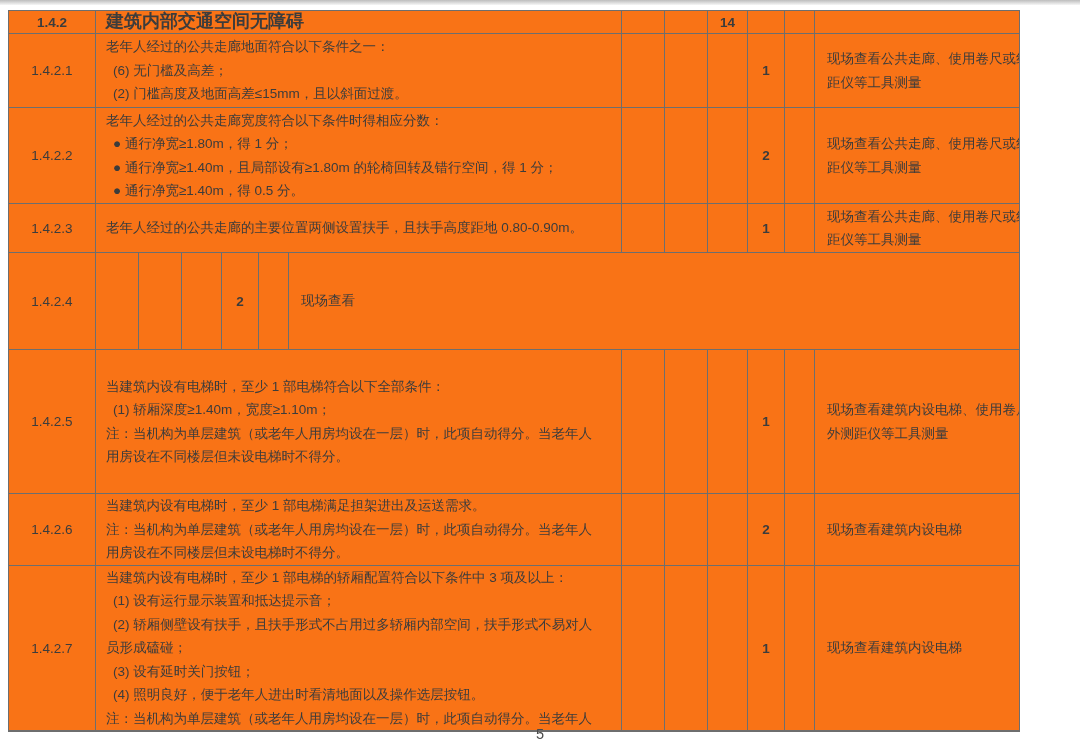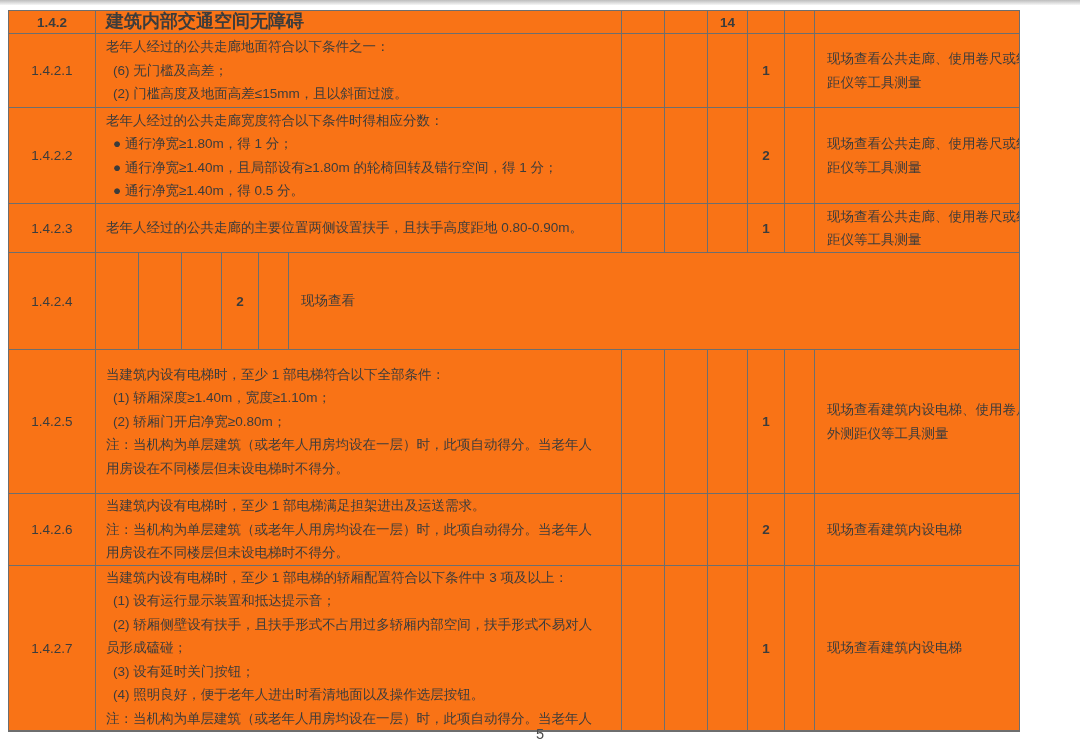--- a/index.html
+++ b/index.html
@@ -138,21 +138,20 @@
         <div class="cell col-sub"></div>
         <div class="cell col-score">2</div>
         <div class="cell col-c"></div>
         <div class="cell col-method">现场查看</div>
       </div>
       <div class="row">
         <div class="cell col-id">1.4.2.5</div>
         <div class="cell col-content">
           <div class="line">当建筑内设有电梯时，至少 1 部电梯符合以下全部条件：</div>
           <div class="line ind">(1) 轿厢深度≥1.40m，宽度≥1.10m；</div>
-          <div class="line ind">(2) 轿厢门开启净宽≥0.80m；</div>
           <div class="line">注：当机构为单层建筑（或老年人用房均设在一层）时，此项自动得分。当老年人</div>
           <div class="line">用房设在不同楼层但未设电梯时不得分。</div>
         </div>
         <div class="cell col-a"></div>
         <div class="cell col-b"></div>
         <div class="cell col-sub"></div>
         <div class="cell col-score">1</div>
         <div class="cell col-c"></div>
         <div class="cell col-method">现场查看建筑内设电梯、使用卷尺或红外测距仪等工具测量</div>
       </div>

